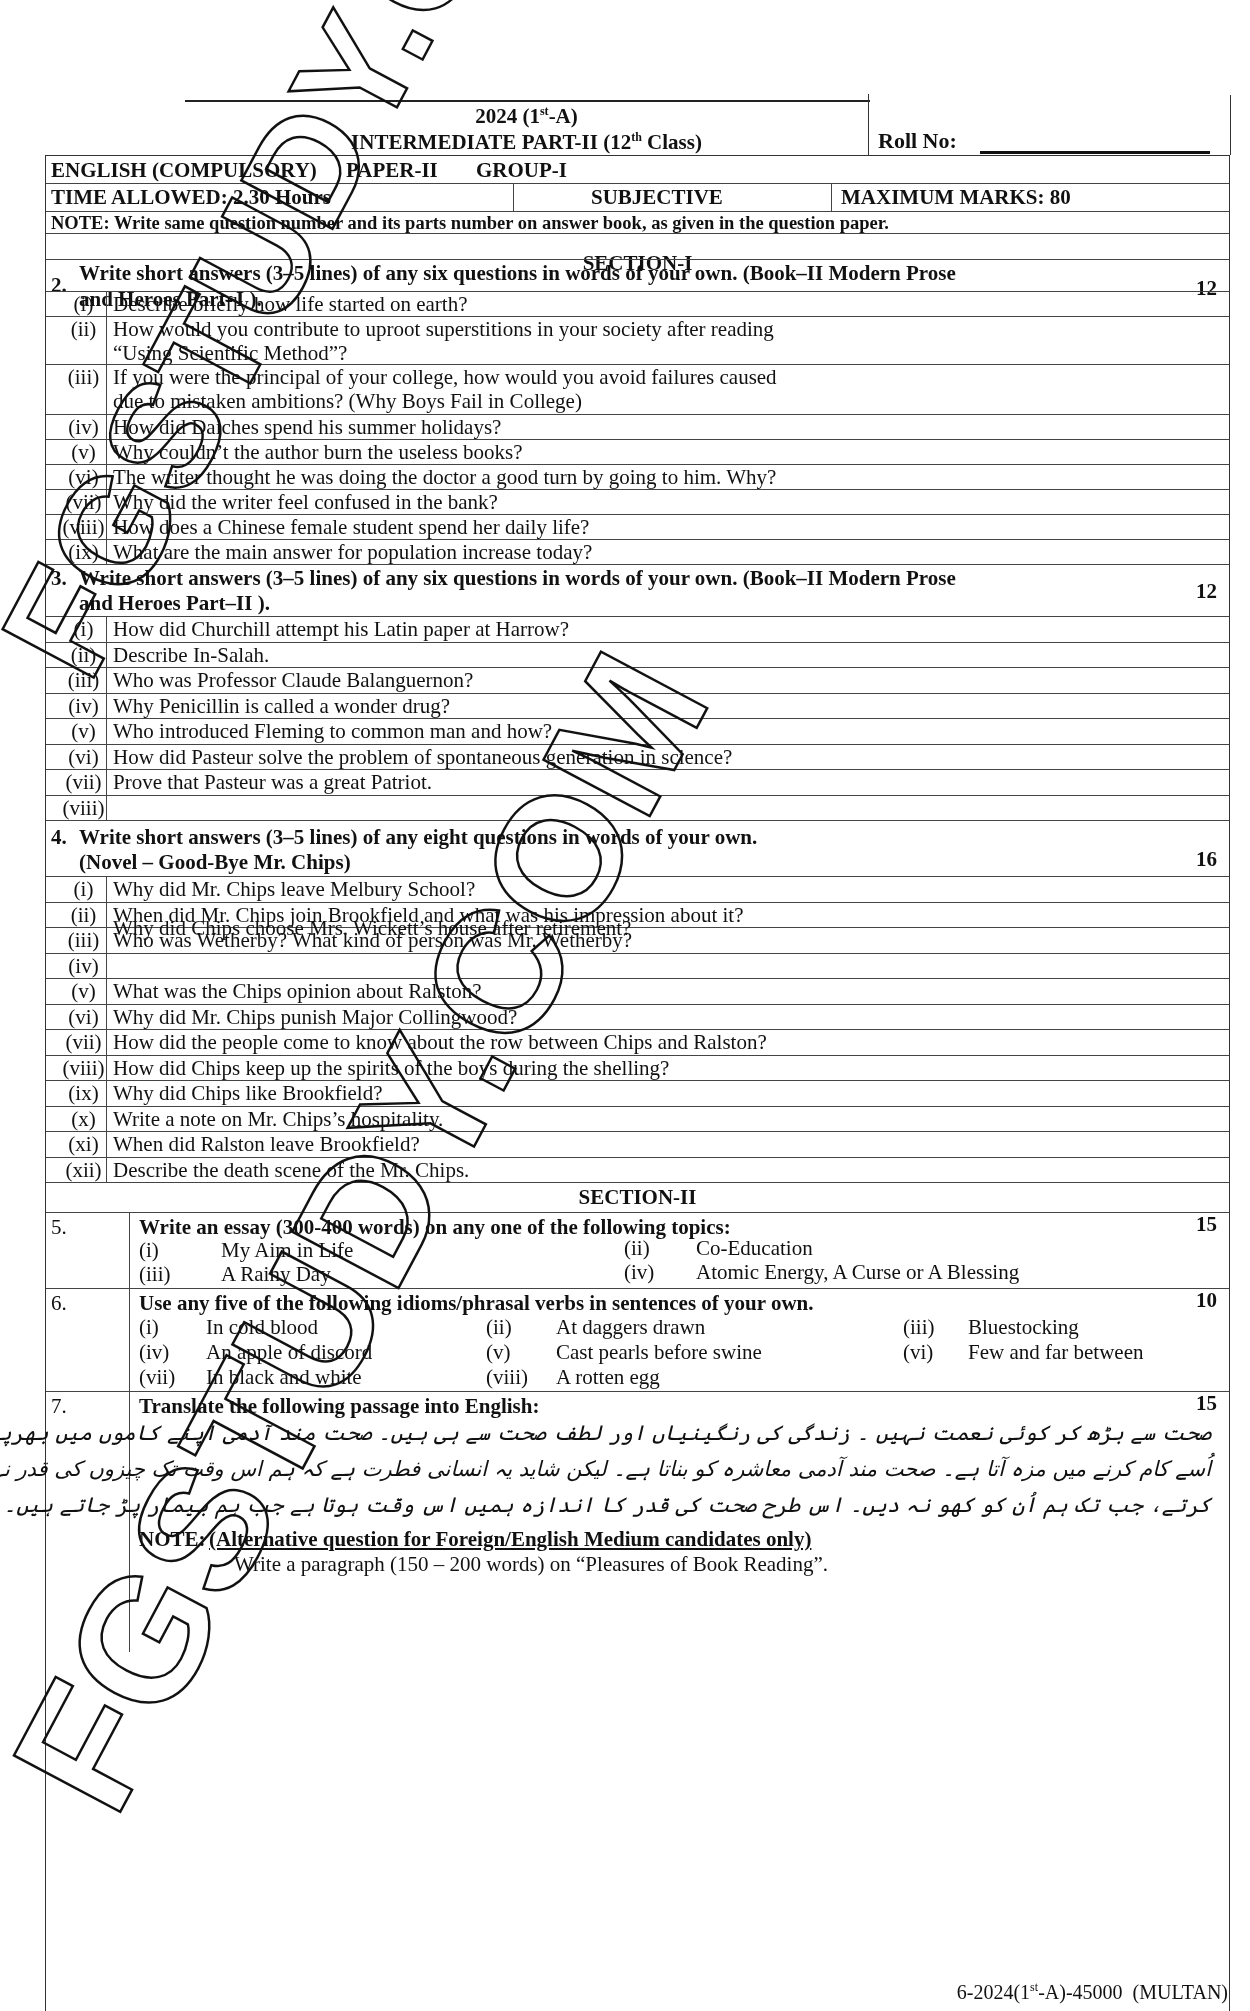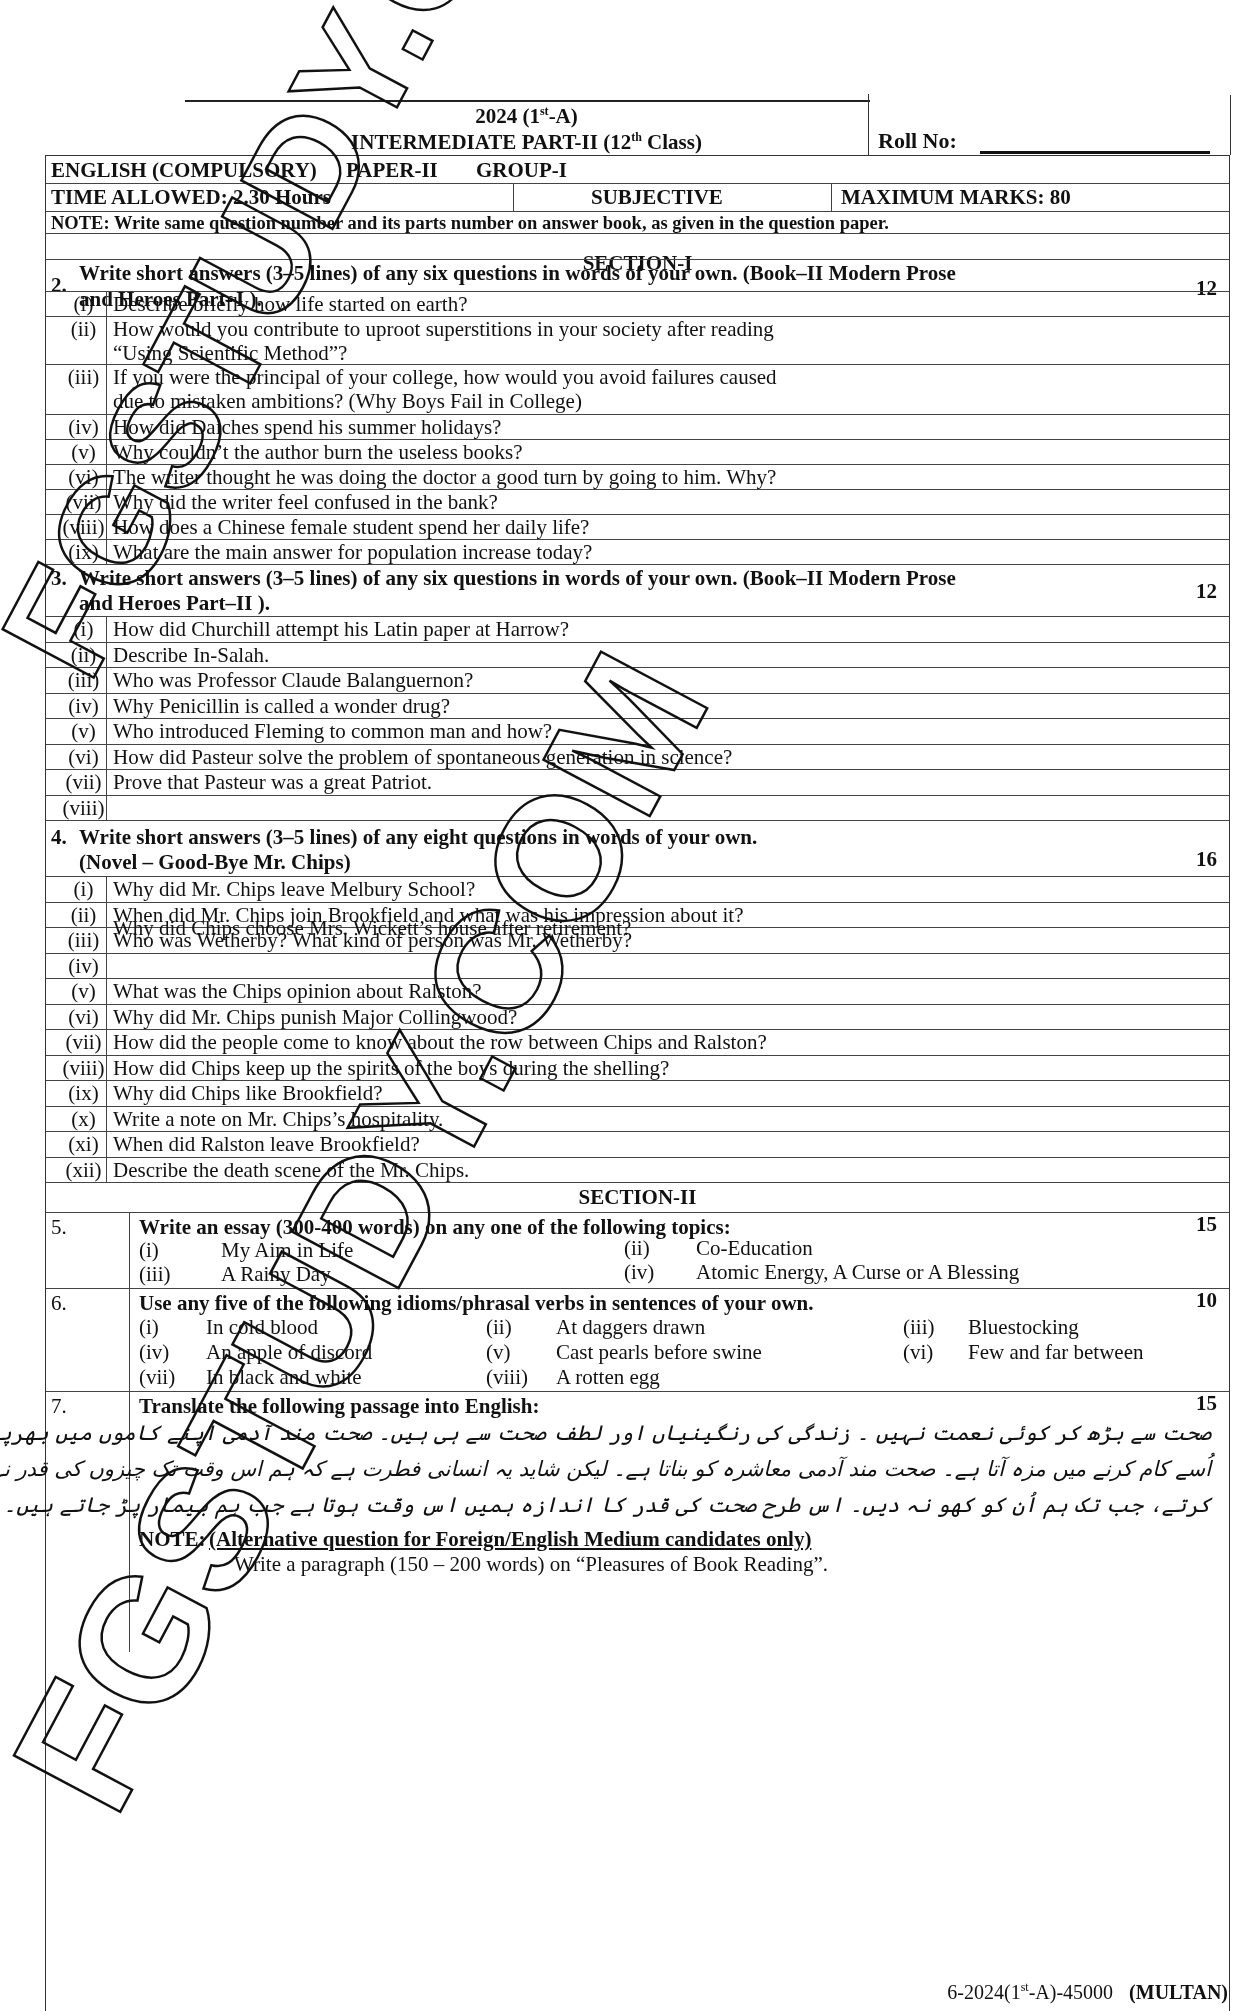--- a/index.html
+++ b/index.html
@@ -18,21 +18,21 @@
   .vsep { position:absolute; border-left:1.3px solid #444; }
   .b { font-weight:bold; }
   .t { position:absolute; white-space:nowrap; }
   .hd { font-size:21px; font-weight:bold; }
   .q { font-size:21px; }
   .num { position:absolute; width:75px; text-align:center; font-size:21px; }
   .marks { position:absolute; right:12px; font-weight:bold; font-size:21px; }
   .urdu { position:absolute; right:18px; direction:rtl; font-size:21px; font-style:italic; white-space:nowrap; font-family:"DejaVu Sans", sans-serif; }
   .u { text-decoration:underline; }
   .footer { position:absolute; right:22px; top:1980px; font-size:20px; }
-  .footer .b { font-weight:bold;margin-left:6px; }
+  .footer .b { font-weight:normal; }
   .wm { position:absolute; font-family:"Liberation Sans", sans-serif; font-weight:bold; color:transparent; -webkit-text-stroke:2.5px #111; white-space:nowrap; transform-origin:left bottom; pointer-events:none; }
   sup { font-size:12px; }
 </style>
 </head>
 <body>
 
 <div class="page">
 
   <div class="hdr-top-line"></div>
   <div class="hdr-vline"></div>

